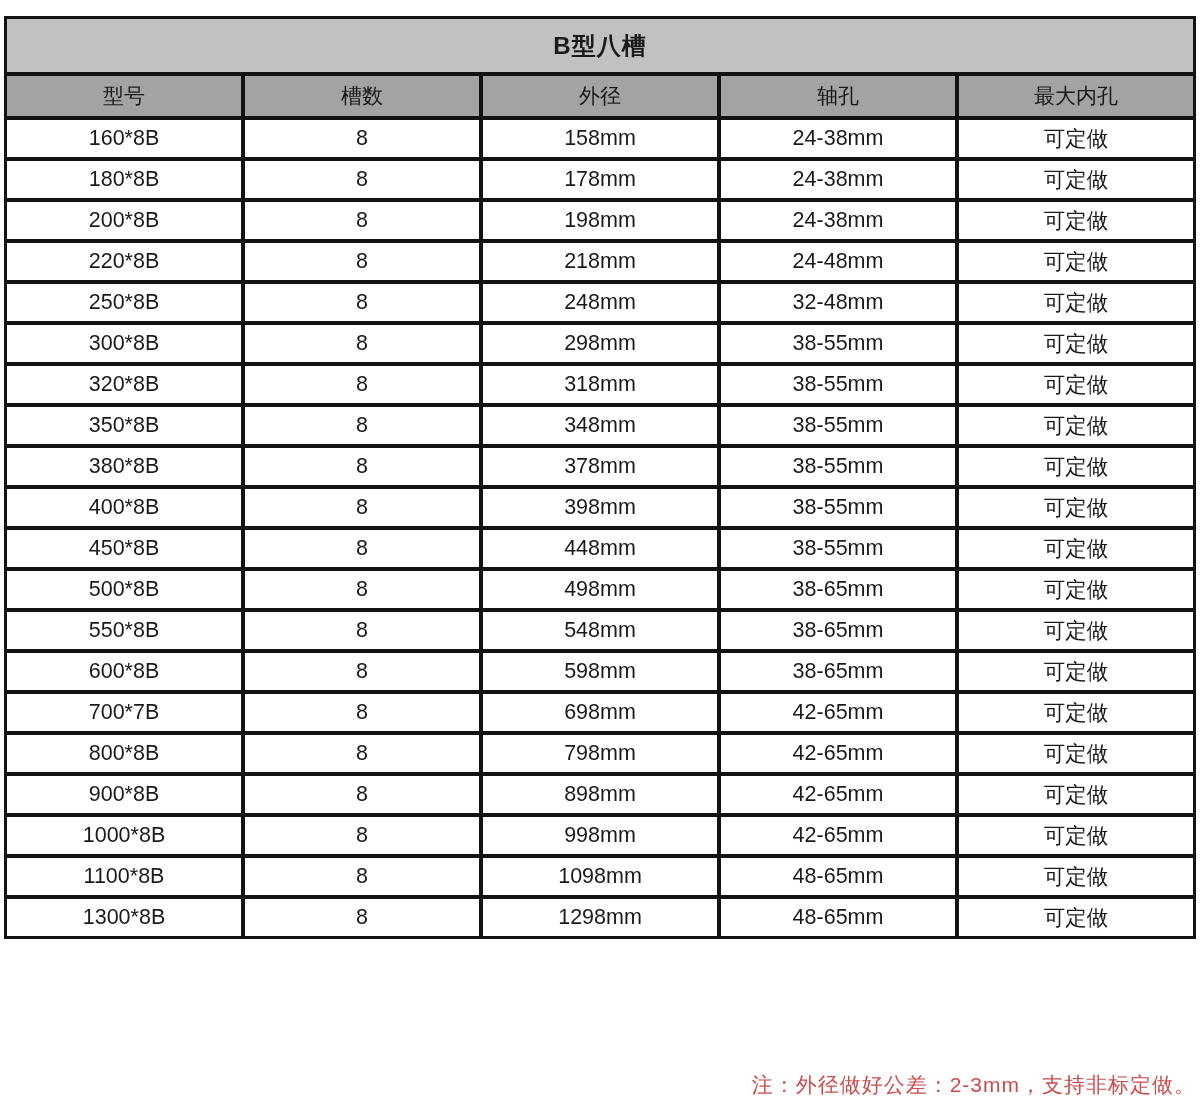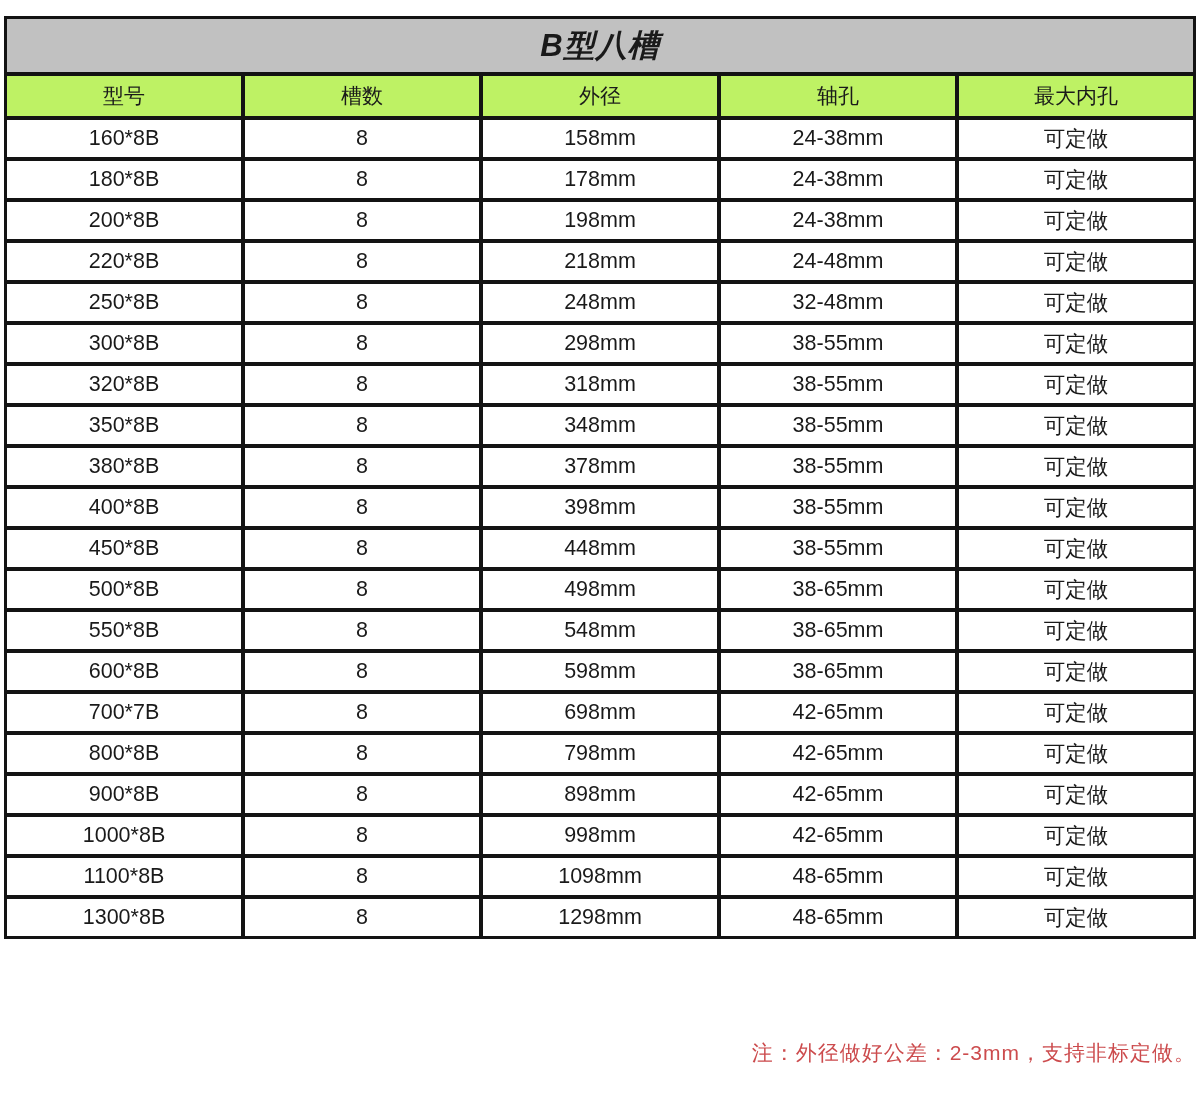--- a/index.html
+++ b/index.html
@@ -29,39 +29,38 @@
   table.spec td {
     border: 2px solid #131313;
     text-align: center;
     vertical-align: middle;
     color: #1a1a1a;
     padding: 0;
   }
   .title-cell {
     background: #c1c1c1;
     height: 53px;
-    font-size: 31px;
+    font-size: 24px;
     font-weight: 700;
     letter-spacing: 1px;
-    font-style: italic;
   }
   th.col-header {
     height: 40px;
     font-size: 21px;
     font-weight: 400;
-    background: #bef264;
+    background: #a3a3a3;
   }
   td.cell {
     height: 37px;
     font-size: 21.5px;
     background: #ffffff;
   }
   .footnote {
     position: absolute;
-    top: 1039px;
+    top: 1071px;
     right: 4px;
     font-size: 21px;
     letter-spacing: 1px;
     color: #cc4b4d;
     white-space: nowrap;
     margin-left: 42px;
   }
 </style>
 </head>
 <body>

